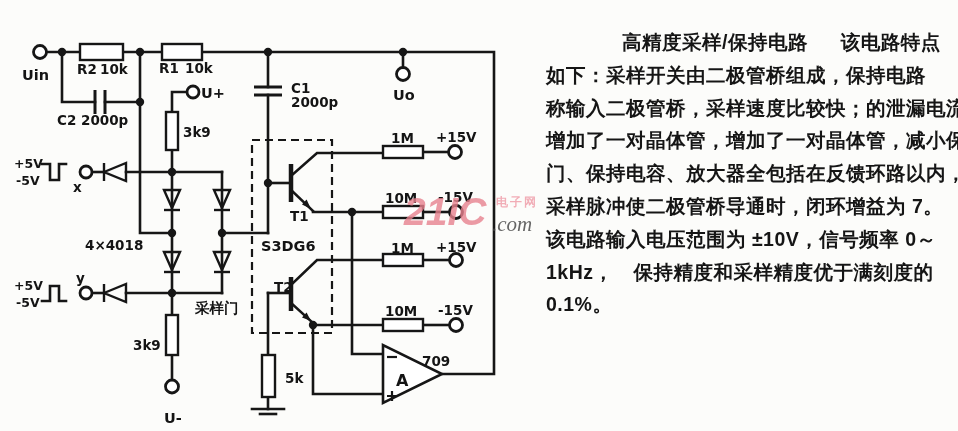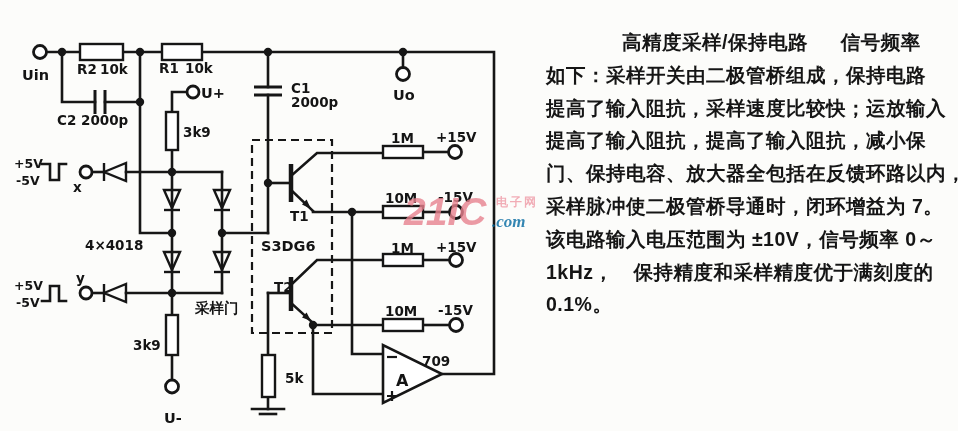--- a/index.html
+++ b/index.html
@@ -27,21 +27,21 @@
     color:#e8828f;letter-spacing:0px;
     font-family:"Liberation Sans",sans-serif;
   }
   .wm-site{
     position:absolute;left:92px;top:2px;
     font-size:12px;font-weight:bold;letter-spacing:2px;color:#ef9aa6;
     text-shadow:0 0 1px #fff;
   }
   .wm-suffix{
     position:absolute;left:88px;top:20px;
-    font-size:17px;font-weight:bold;font-style:italic;color:#0369a1;
+    font-size:21px;font-weight:normal;font-style:italic;color:#404040;
     font-family:"Liberation Serif","DejaVu Serif",serif;
   }
 
   
   .article{
     position:absolute;left:546px;top:26px;width:408px;
     font-size:19.5px;line-height:32.8px;font-weight:700;
     color:#151515;letter-spacing:.5px;
   }
   .t-line{white-space:nowrap;}
@@ -239,23 +239,23 @@
 
 <div class="watermark">
   <div class="wm-brand">21IC</div>
   <div class="wm-site">电子网</div>
   <div class="wm-suffix">.com</div>
 </div>
 
 <div class="article">
   <div class="t-line t-first">
     <span class="t-title">高精度采样/保持电路</span>
-    <span class="t-rest">信号频率</span>
+    <span class="t-rest">该电路特点</span>
   </div>
   <div class="t-line">如下：采样开关由二极管桥组成，保持电路</div>
-  <div class="t-line">提高了输入阻抗，采样速度比较快；运放输入</div>
-  <div class="t-line">提高了输入阻抗，提高了输入阻抗，减小保</div>
+  <div class="t-line">称输入二极管桥，采样速度比较快；的泄漏电流</div>
+  <div class="t-line">增加了一对晶体管，增加了一对晶体管，减小保</div>
   <div class="t-line">门、保持电容、放大器全包括在反馈环路以内，</div>
   <div class="t-line">采样脉冲使二极管桥导通时，闭环增益为 7。</div>
   <div class="t-line">该电路输入电压范围为 ±10V，信号频率 0～</div>
   <div class="t-line">1kHz，　保持精度和采样精度优于满刻度的</div>
   <div class="t-line">0.1%。</div>
 </div>
 
 </body></html>

